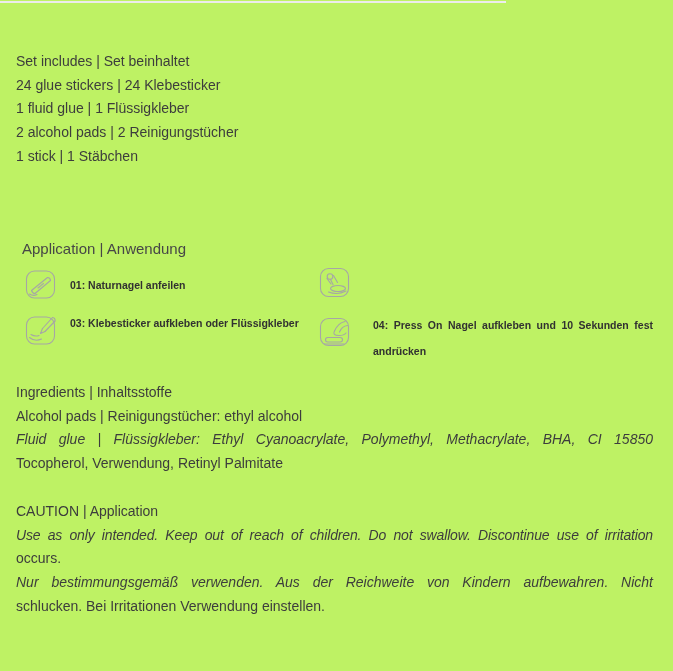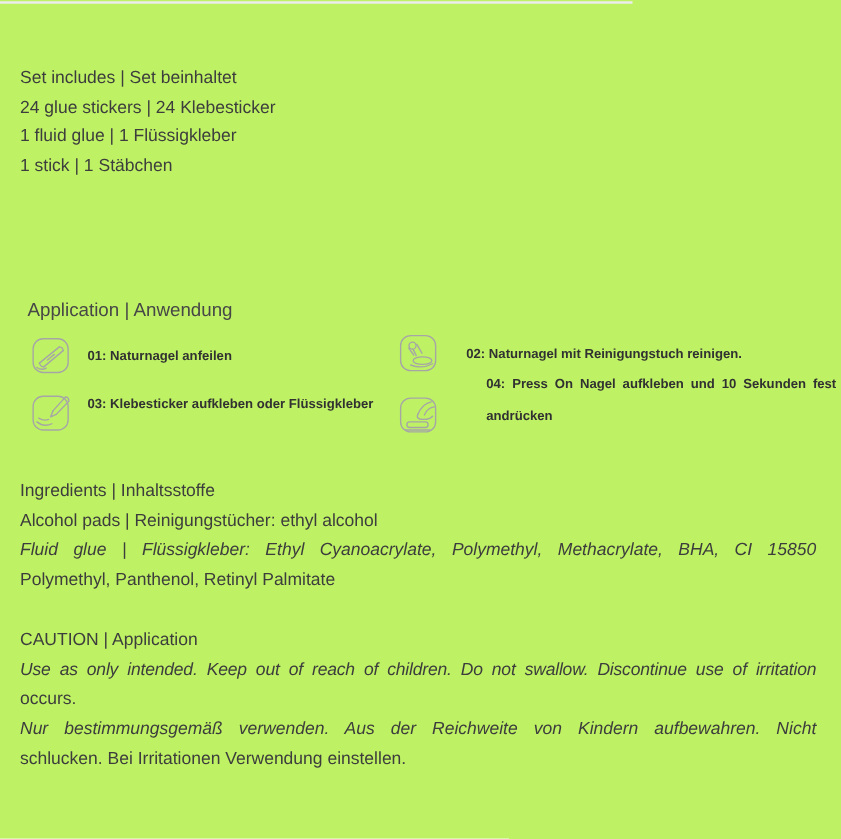--- a/index.html
+++ b/index.html
@@ -60,33 +60,34 @@
     text-align: justify;
     text-align-last: justify;
   }
   #step1-icon { left: 24px;  top: 268px; }
   #step1-text { left: 70px;  top: 278px; }
   #step2-icon { left: 318px; top: 266px; }
   #step2-text { left: 373px; top: 276px; }
   #step3-icon { left: 24px;  top: 313px; }
   #step3-text { left: 70px;  top: 316px; }
   #step4-icon { left: 318px; top: 315px; }
-  #step4-text { left: 373px; top: 300px; margin-left: 16px; }
+  #step4-text { left: 373px; top: 318px; }
 </style>
 </head>
 <body>
 
 <div class="canvas">
 
   <div class="topline"></div>
 
   <div class="block set-block">
     <div class="line">Set includes | Set beinhaltet</div>
     <div class="line">24 glue stickers | 24 Klebesticker</div>
     <div class="line">1 fluid glue | 1 Flüssigkleber</div>
+    <div class="line">2 alcohol pads | 2 Reinigungstücher</div>
     <div class="line">1 stick | 1 Stäbchen</div>
   </div>
 
   <div class="app-heading">Application | Anwendung</div>
 
   <div class="step-icon" id="step1-icon">
     <svg width="34" height="34" viewBox="0 0 34 34" fill="none" stroke="#a6a6a6" stroke-width="1.1" stroke-linecap="round" stroke-linejoin="round">
       <rect x="2.5" y="3" width="28" height="27" rx="8"></rect>
       <path d="M7.5 22.5 L23.5 9.5"></path>
       <path d="M11 25.5 L26.5 12.5"></path>
@@ -104,23 +105,20 @@
   <div class="step-icon" id="step2-icon">
     <svg width="34" height="34" viewBox="0 0 34 34" fill="none" stroke="#a6a6a6" stroke-width="1.1" stroke-linecap="round" stroke-linejoin="round">
       <rect x="2.5" y="2.5" width="28" height="28" rx="8"></rect>
       <circle cx="12" cy="10.5" r="2.8"></circle>
       <path d="M12.5 13.5 l2.5 5"></path>
       <path d="M9 12.5 l4 5.5"></path>
       <path d="M15.5 9.5 l4 7"></path>
       <ellipse cx="20" cy="22.5" rx="7.5" ry="3"></ellipse>
       <path d="M10.5 26 q9 3.5 17.5 -1"></path>
     </svg>
-  </div>
-  <div class="steptext" id="step2-text">
-    <div class="sline">02: Naturnagel mit Reinigungstuch reinigen.</div>
   </div>
 
   <div class="step-icon" id="step3-icon">
     <svg width="34" height="34" viewBox="0 0 34 34" fill="none" stroke="#a6a6a6" stroke-width="1.1" stroke-linecap="round" stroke-linejoin="round">
       <rect x="2.5" y="4" width="28" height="27" rx="8"></rect>
       <path d="M28.5 4.5 L18.5 15.5"></path>
       <path d="M31 8 L21 18.5"></path>
       <path d="M28.5 4.5 Q31.5 5 31 8"></path>
       <path d="M18.5 15.5 L16.5 20.5 L21 18.5"></path>
       <path d="M5.5 24.5 q5.5 4.5 12 1.5"></path>
@@ -143,21 +141,21 @@
   </div>
   <div class="steptext w280" id="step4-text">
     <div class="sline just-step">04: Press On Nagel aufkleben und 10 Sekunden fest</div>
     <div class="sline">andrücken</div>
   </div>
 
   <div class="block ingredients-block wide">
     <div class="line">Ingredients | Inhaltsstoffe</div>
     <div class="line">Alcohol pads | Reinigungstücher: ethyl alcohol</div>
     <div class="line just wide">Fluid glue | Flüssigkleber: Ethyl Cyanoacrylate, Polymethyl, Methacrylate, BHA, CI 15850</div>
-    <div class="line">Polymethyl, Panthenol, Retinyl Palmitate</div>
+    <div class="line">Tocopherol, Verwendung, Retinyl Palmitate</div>
   </div>
 
   <div class="block caution-block wide">
     <div class="line">CAUTION | Application</div>
     <div class="line just wide tight">Use as only intended. Keep out of reach of children. Do not swallow. Discontinue use of irritation</div>
     <div class="line">occurs.</div>
     <div class="line just wide">Nur bestimmungsgemäß verwenden. Aus der Reichweite von Kindern aufbewahren. Nicht</div>
     <div class="line">schlucken. Bei Irritationen Verwendung einstellen.</div>
   </div>
 

